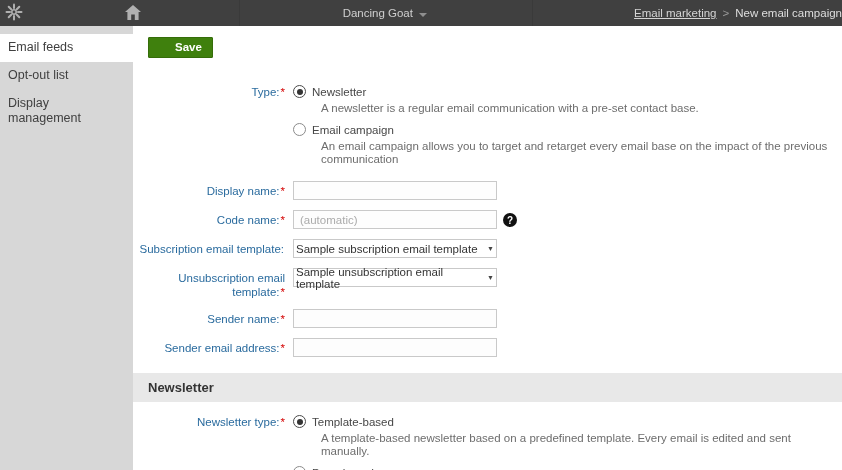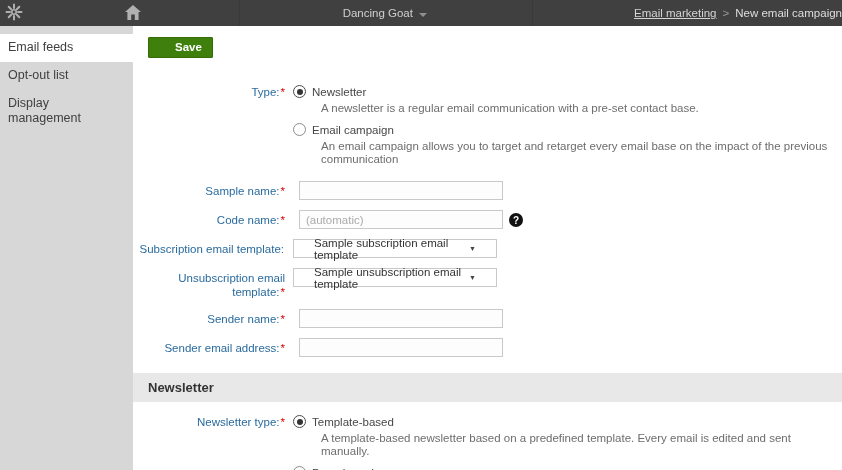--- a/index.html
+++ b/index.html
@@ -63,28 +63,28 @@
     width:160px; min-width:160px; text-align:right; padding-right:8px;
     color:#2a6b9e; font-weight:400; font-size:11.5px; line-height:14px;
   }
   .lbl .req { color:#d40000; margin-left:1px; }
   .field-row { margin-bottom:10px; }
   .field-row .lbl { padding-top:3px; }
 
   .txt-input {
     width:204px; height:19px; border:1px solid #c9c9c9; background:#fdfdfd;
     font-family:"Liberation Sans", sans-serif; font-size:11.5px; color:#333;
-    padding:0 6px; outline:none;margin-left:6px;
+    padding:0 6px; outline:none;
   }
   .txt-input::placeholder { color:#ababab; }
 
   .select {
     width:204px; height:19px; border:1px solid #c9c9c9; background:#fff;
     display:flex; align-items:center; justify-content:space-between;
-    padding:0 20px; font-size:11.5px; color:#333; cursor:pointer;
+    padding:0 2px; font-size:11.5px; color:#333; cursor:pointer;
   }
   .select .caret { font-size:7px; color:#444; }
 
   .help-icon {
     width:14px; height:14px; border-radius:50%; background:#111; color:#fff;
     display:inline-flex; align-items:center; justify-content:center;
     font-size:10px; font-weight:bold; margin-left:6px; margin-top:3px;
     cursor:pointer;
   }
 
@@ -189,21 +189,21 @@
           <span class="radio-label">Email campaign</span>
         </div>
         <div class="radio-desc">An email campaign allows you to target and retarget every email base on the impact of the previous communication</div>
       </div>
     </div>
 
     <div style="height:15px"></div>
 
     <div class="row field-row">
       <div class="lbl">
-        <span>Sample name:</span><span class="req">*</span>
+        <span>Display name:</span><span class="req">*</span>
       </div>
       <input class="txt-input" type="text" value="" style="">
     </div>
 
     <div class="row field-row">
       <div class="lbl">
         <span>Code name:</span><span class="req">*</span>
       </div>
       <input class="txt-input" type="text" placeholder="(automatic)" style="">
       <span class="help-icon">?</span>

